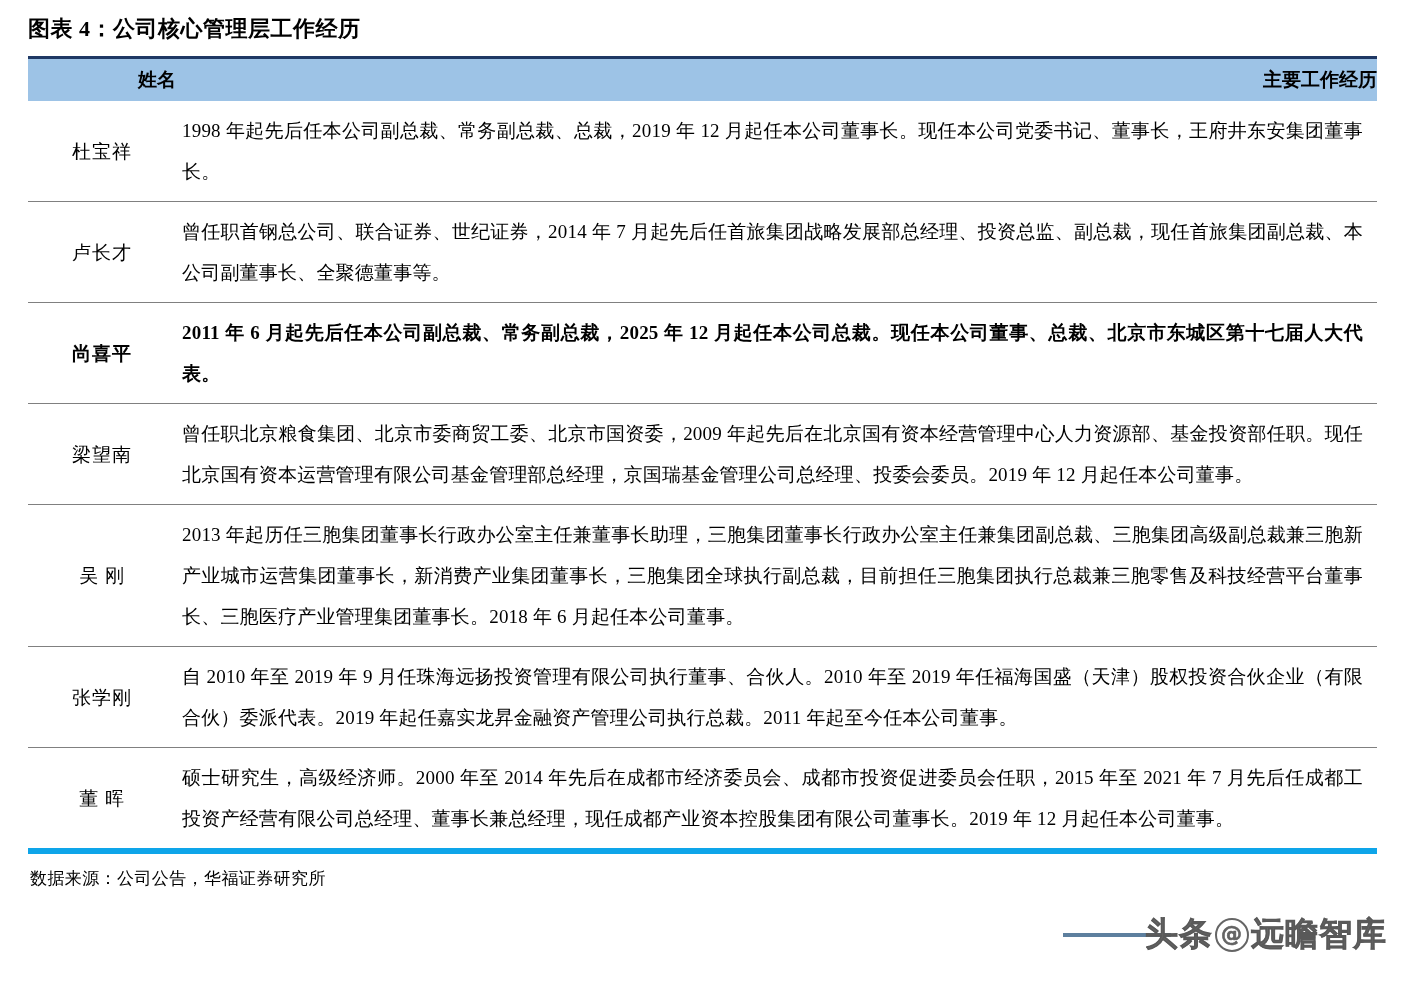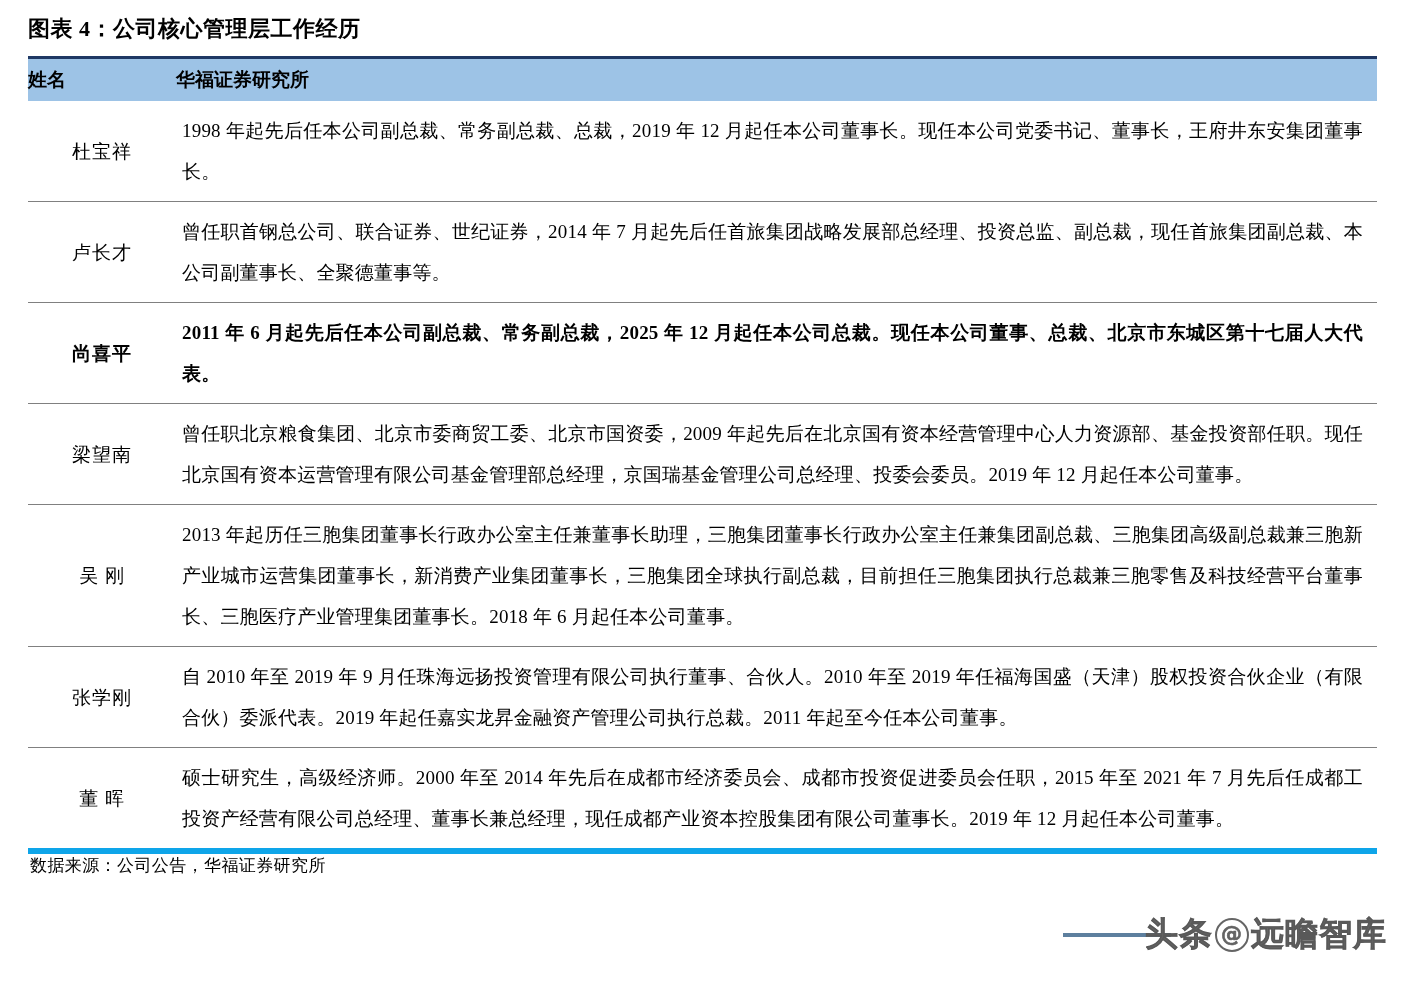--- a/index.html
+++ b/index.html
@@ -41,21 +41,21 @@
   table.exec-table col.c-exp  { width: auto; }
 
   thead th {
     background: #9dc3e6;
     color: #000000;
     font-weight: bold;
     font-size: 19px;
     height: 42px;
     line-height: 42px;
     padding: 0;
-    text-align: left;
+    text-align: right;
     vertical-align: middle;
     border: none;
   }
   tbody td {
     border-bottom: 1px solid #808080;
     padding: 9px 2px 9px 2px;
     vertical-align: middle;
     font-size: 19px;
     line-height: 41px;
   }
@@ -75,20 +75,21 @@
     padding-left: 6px;
     letter-spacing: 0.2px;
     margin-top: 12px;
   }
   tr.bold-row td {
     font-weight: bold;
   }
   .source-line {
     font-size: 17px;
     color: #000000;
+    padding-top: 13px;
     padding-left: 2px;
     letter-spacing: 0.4px;
   }
   .watermark {
     position: absolute;
     right: 18px;
     bottom: 30px;
     display: flex;
     align-items: center;
     opacity: 0.72;
@@ -131,21 +132,21 @@
   <div class="chart-title">图表 4：公司核心管理层工作经历</div>
 
   <table class="exec-table">
     <colgroup>
       <col class="c-name">
       <col class="c-exp">
     </colgroup>
     <thead>
       <tr>
         <th>姓名</th>
-        <th>华福证券研究所</th>
+        <th>主要工作经历</th>
       </tr>
     </thead>
     <tbody id="table-body">
         <tr>
           <td class="name-cell">杜宝祥</td>
           <td class="exp-cell">1998 年起先后任本公司副总裁、常务副总裁、总裁，2019 年 12 月起任本公司董事长。现任本公司党委书记、董事长，王府井东安集团董事长。</td>
         </tr>
         <tr>
           <td class="name-cell">卢长才</td>
           <td class="exp-cell">曾任职首钢总公司、联合证券、世纪证券，2014 年 7 月起先后任首旅集团战略发展部总经理、投资总监、副总裁，现任首旅集团副总裁、本公司副董事长、全聚德董事等。</td>

